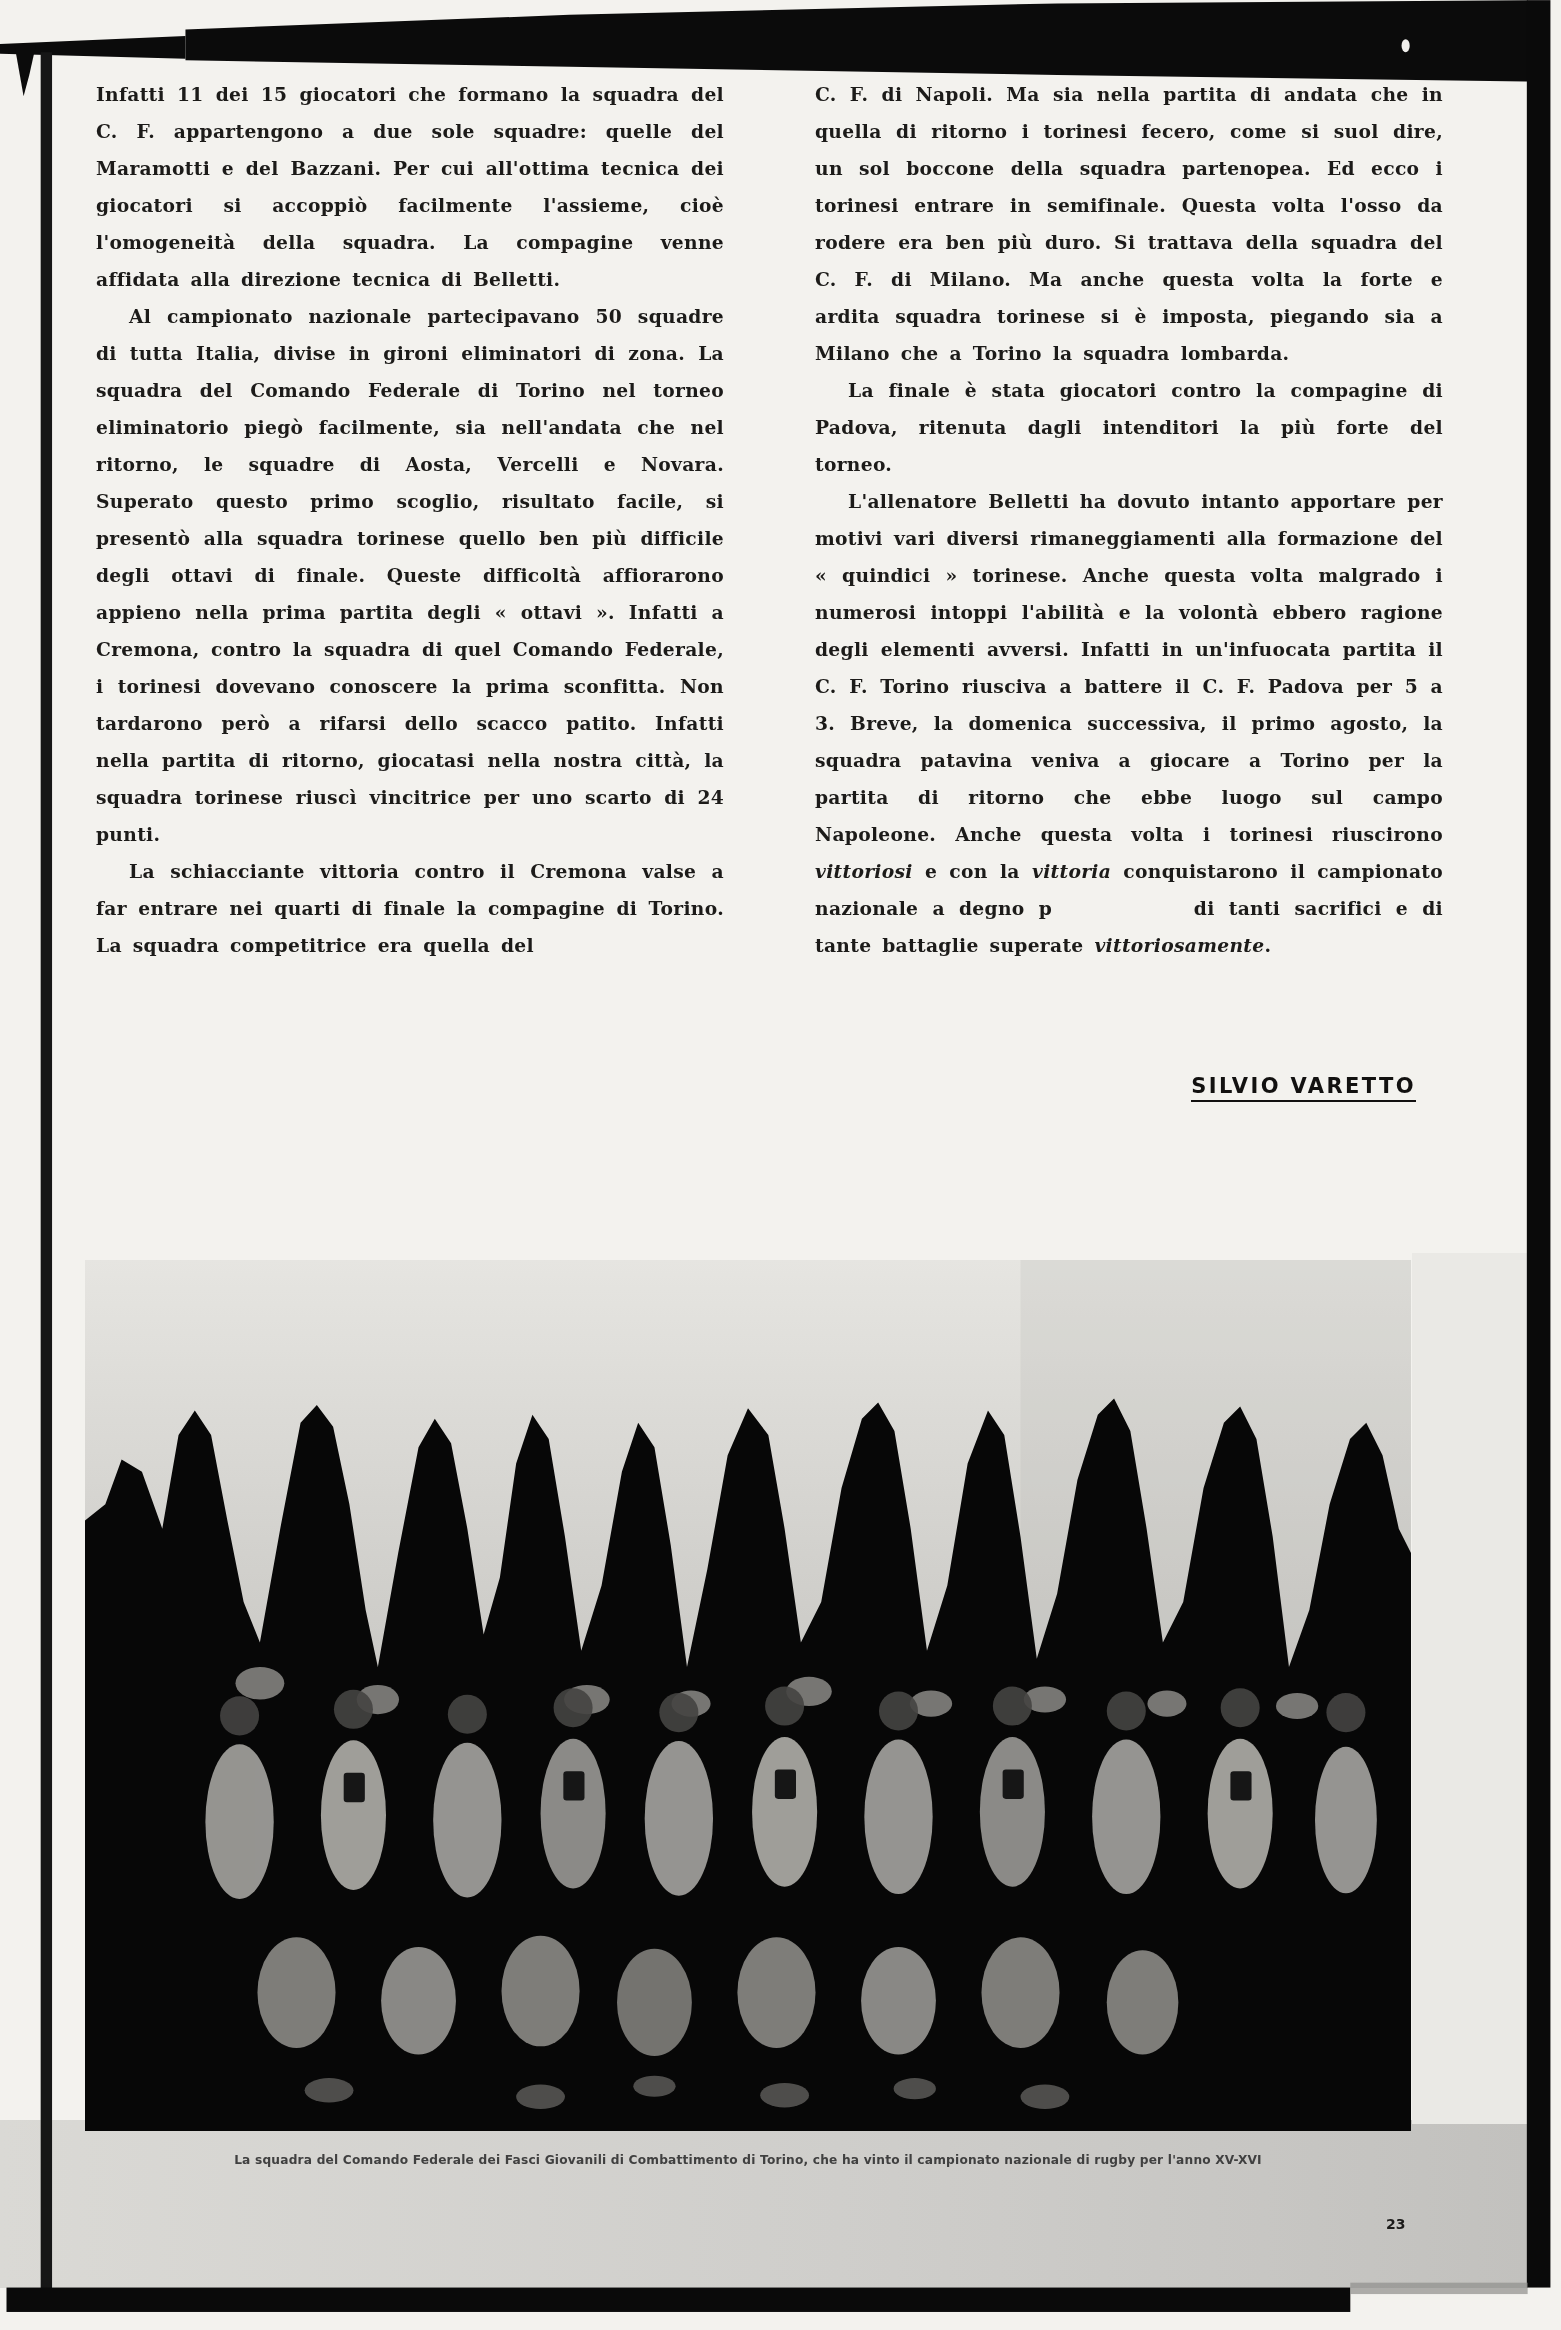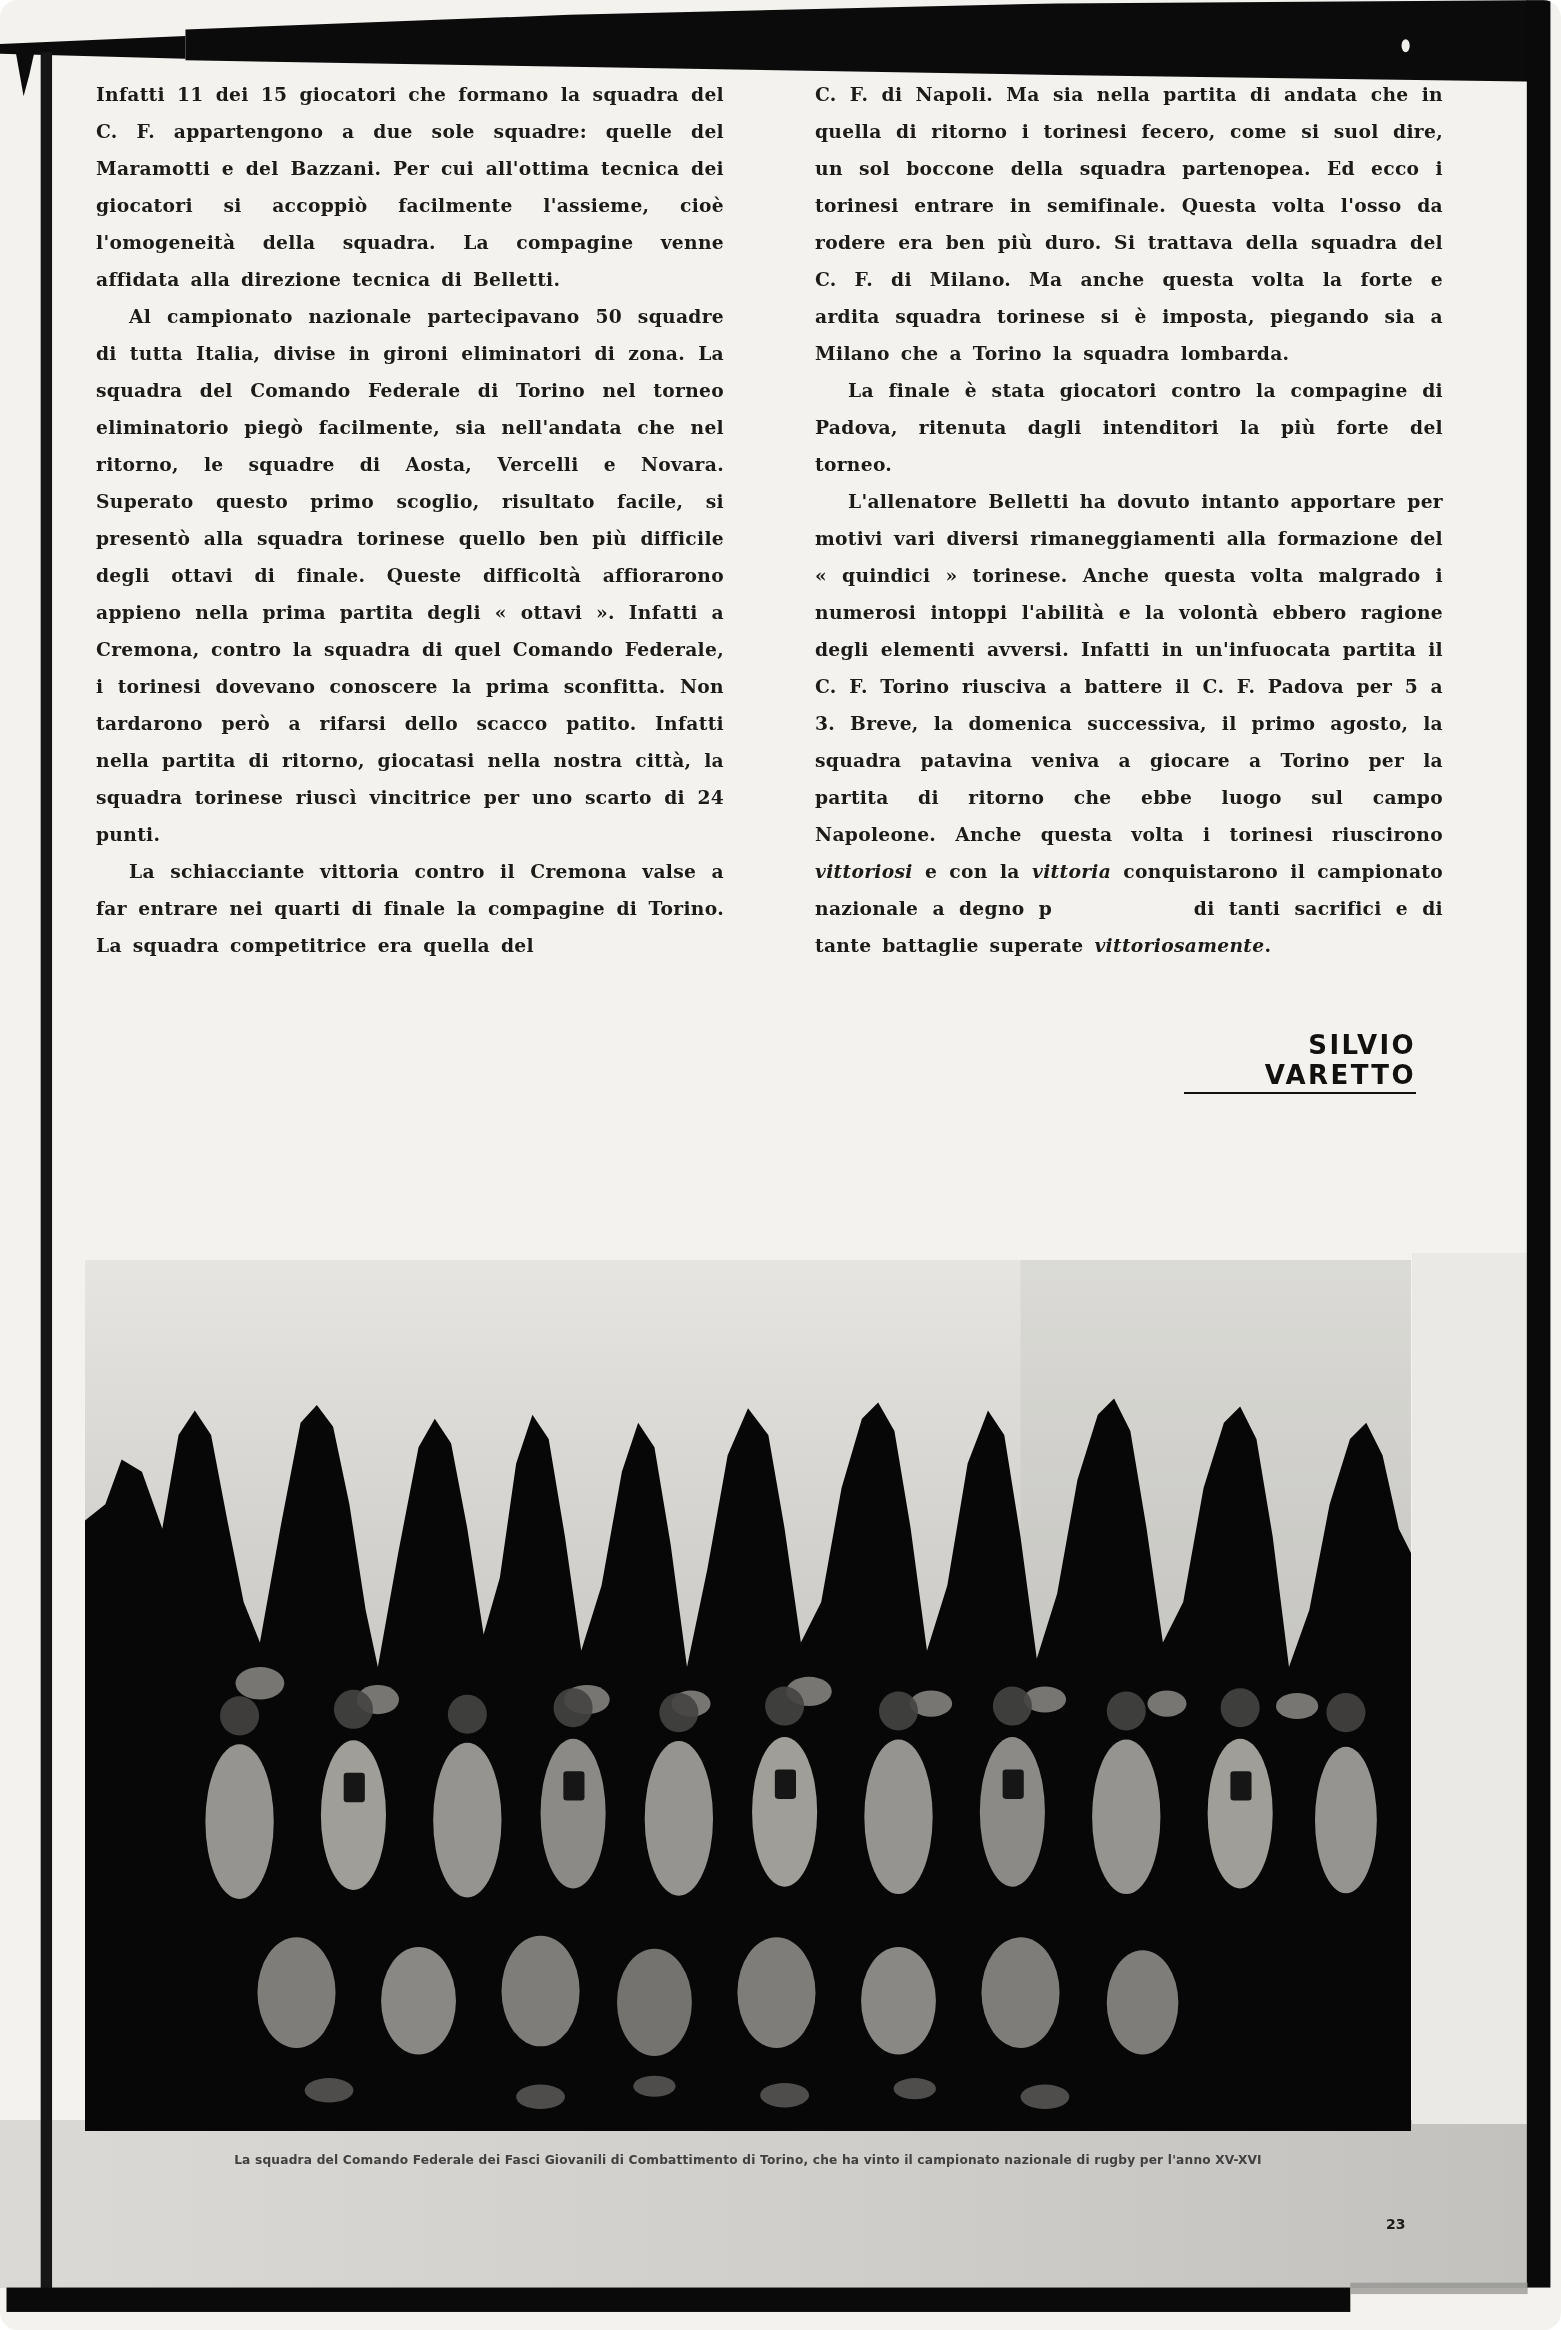--- a/index.html
+++ b/index.html
@@ -3,21 +3,20 @@
 <meta charset="utf-8">
 <style>
   html,body{margin:0;padding:0;}
   .page{
     position:relative;
     width:1561px;height:2330px;
     background:#f3f2ee;
     overflow:hidden;
     font-family:"DejaVu Serif", serif;
     color:#1f1e1c;
-    border-radius:18px;
   }
   
   .bottom-strip{
     position:absolute;left:0;top:2120px;width:1528px;height:168px;
     background:linear-gradient(90deg,#dad9d5 0%,#cfcecb 55%,#c2c1be 100%);
   }
   .right-margin-strip{
     position:absolute;left:1412px;top:1253px;width:116px;height:871px;
     background:#eae9e5;
   }
@@ -35,24 +34,25 @@
   .column-right{left:783px;margin-left:32px;}
   .column p{margin:0;}
   .column p.indent{text-indent:33px;}
   .byline{
     position:absolute;left:1184px;top:1030px;width:232px;
     text-align:right;
   }
   .byline span{
     display:inline-block;
     font-family:"DejaVu Sans", sans-serif;
-    font-weight:bold;font-size:26px;letter-spacing:2.4px;
+    font-weight:bold;font-size:21px;letter-spacing:2.4px;
     color:#121110;
     border-bottom:2.4px solid #121110;
     padding-bottom:2.4px;
+    margin-top:44px;
   }
   
   .photo{
     position:absolute;left:85px;top:1260px;width:1326px;height:871px;
   }
   .photo svg{display:block;width:100%;height:100%;}
   .caption{
     position:absolute;left:85px;top:2153px;width:1326px;
     text-align:center;
     font-family:"DejaVu Sans", sans-serif;

